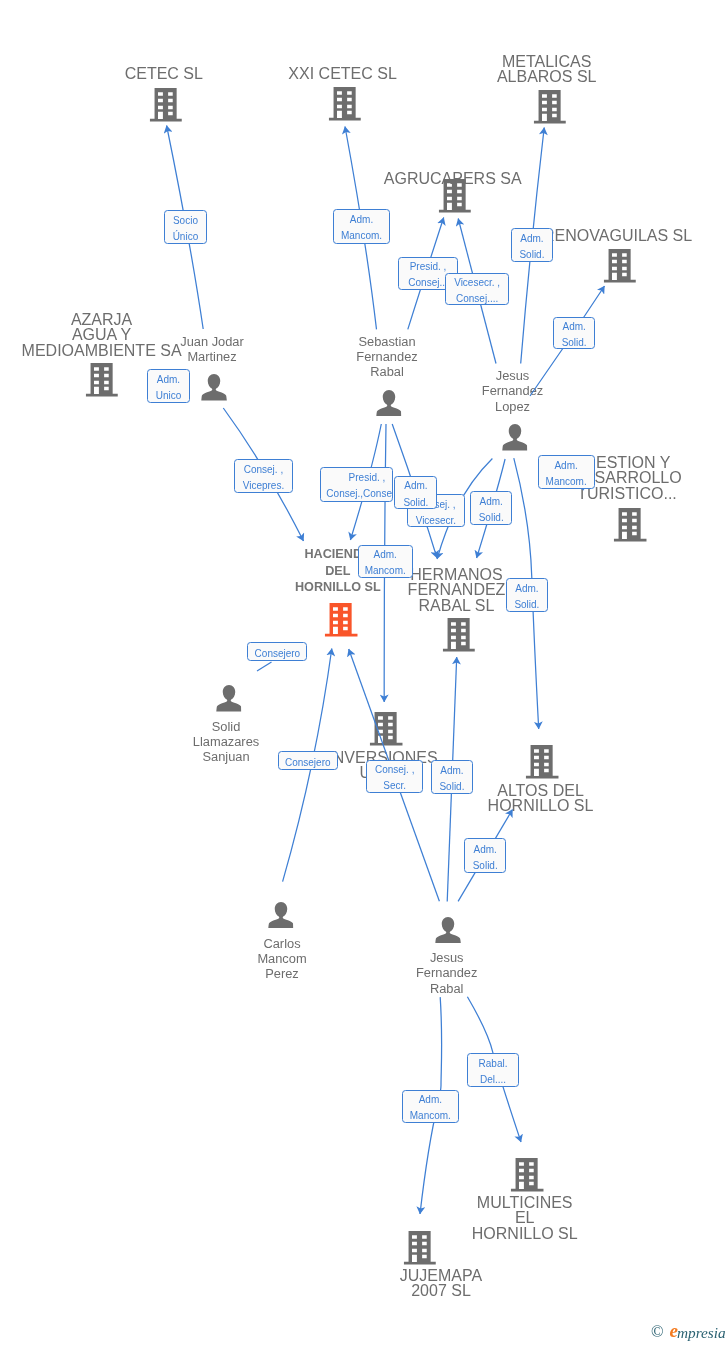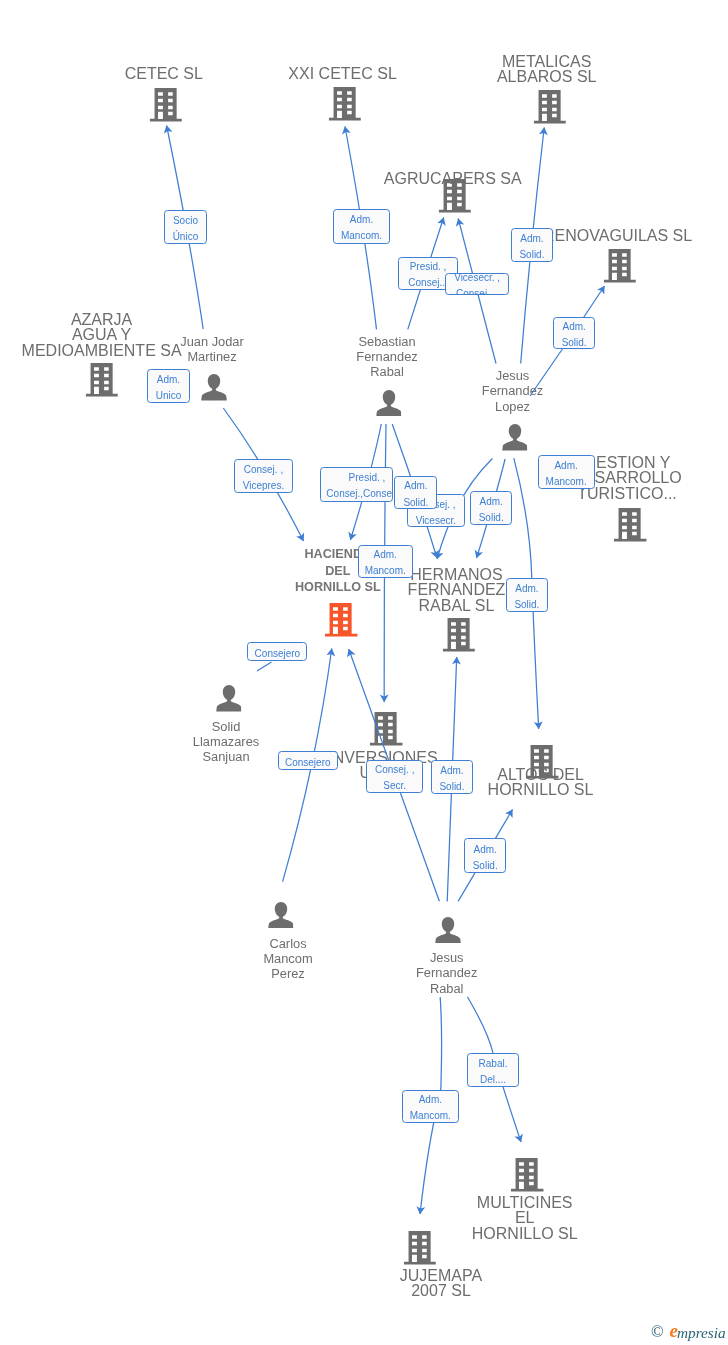--- a/index.html
+++ b/index.html
@@ -140,21 +140,21 @@
         </svg></div>
   <div class="nlabel" style="left:383.00px;top:750.00px">
         <span>INVERSIONES</span>
         <span style="margin-left:-22.0px">U...</span>
       </div>
 </div>
 <div class="node" style="left:0;top:0">
   <div class="icon" style="left:542.30px;top:745.20px;width:32.50px;height:34.00px"><svg class="bsvg" width="32.50" height="34.00" viewBox="0 0 32.50 34.00" xmlns="http://www.w3.org/2000/svg">
           <path fill="#6d6d6d" fill-rule="evenodd" d="M0,30.8 H4.8 V0 H26.9 V30.8 H32.9 V33.4 H0 Z M8.25,4.18 h4.90 v3.55 h-4.90 Z M18.37,4.18 h4.60 v3.55 h-4.60 Z M8.25,10.70 h4.90 v3.55 h-4.90 Z M18.37,10.70 h4.60 v3.55 h-4.60 Z M8.25,17.64 h4.90 v3.55 h-4.90 Z M18.37,17.64 h4.60 v3.55 h-4.60 Z M8.25,23.75 h4.90 v7.30 h-4.90 Z M18.37,23.75 h4.60 v3.55 h-4.60 Z"></path>
         </svg></div>
-  <div class="nlabel" style="left:540.50px;top:767px">
+  <div class="nlabel" style="left:540.50px;top:783.00px">
         <span>ALTOS DEL</span>
         <span>HORNILLO SL</span>
       </div>
 </div>
 <div class="node" style="left:0;top:0">
   <div class="icon" style="left:527.00px;top:1157.80px;width:32.50px;height:34.00px"><svg class="bsvg" width="32.50" height="34.00" viewBox="0 0 32.50 34.00" xmlns="http://www.w3.org/2000/svg">
           <path fill="#6d6d6d" fill-rule="evenodd" d="M0,30.8 H4.8 V0 H26.9 V30.8 H32.9 V33.4 H0 Z M8.25,4.18 h4.90 v3.55 h-4.90 Z M18.37,4.18 h4.60 v3.55 h-4.60 Z M8.25,10.70 h4.90 v3.55 h-4.90 Z M18.37,10.70 h4.60 v3.55 h-4.60 Z M8.25,17.64 h4.90 v3.55 h-4.90 Z M18.37,17.64 h4.60 v3.55 h-4.60 Z M8.25,23.75 h4.90 v7.30 h-4.90 Z M18.37,23.75 h4.60 v3.55 h-4.60 Z"></path>
         </svg></div>
   <div class="nlabel" style="left:524.70px;top:1195.00px">
         <span>MULTICINES</span>
@@ -207,21 +207,21 @@
   <div class="nlabel person" style="left:226.00px;top:718.50px">
         <span>Solid</span>
         <span>Llamazares</span>
         <span>Sanjuan</span>
       </div>
 </div>
 <div class="node" style="left:0;top:0">
   <div class="icon" style="left:280.50px;top:901.90px;width:25.70px;height:26.60px"><svg class="psvg" width="25.7" height="26.6" viewBox="0 0 25.7 26.6" xmlns="http://www.w3.org/2000/svg">
           <path fill="#6d6d6d" d="M12.85,0 C9.2,0 6.6,2.9 6.6,7.0 C6.6,10.6 8.6,13.6 10.6,14.55 C11.25,14.9 11.3,16.0 10.55,16.45 C9.6,17.0 7.2,17.65 5.2,18.4 C3.0,19.25 1.2,20.2 0.75,21.45 C0.4,22.45 0.12,25.3 0.0,26.6 L25.7,26.6 C25.58,25.3 25.3,22.45 24.95,21.45 C24.5,20.2 22.7,19.25 20.5,18.4 C18.5,17.65 16.1,17.0 15.15,16.45 C14.4,16.0 14.45,14.9 15.1,14.55 C17.1,13.6 19.1,10.6 19.1,7.0 C19.1,2.9 16.5,0 12.85,0 Z"></path>
         </svg></div>
-  <div class="nlabel person" style="left:288px;top:935.50px">
+  <div class="nlabel person" style="left:282px;top:935.50px">
         <span>Carlos</span>
         <span>Mancom</span>
         <span>Perez</span>
       </div>
 </div>
 <div class="node" style="left:0;top:0">
   <div class="icon" style="left:448.40px;top:916.50px;width:25.70px;height:26.60px"><svg class="psvg" width="25.7" height="26.6" viewBox="0 0 25.7 26.6" xmlns="http://www.w3.org/2000/svg">
           <path fill="#6d6d6d" d="M12.85,0 C9.2,0 6.6,2.9 6.6,7.0 C6.6,10.6 8.6,13.6 10.6,14.55 C11.25,14.9 11.3,16.0 10.55,16.45 C9.6,17.0 7.2,17.65 5.2,18.4 C3.0,19.25 1.2,20.2 0.75,21.45 C0.4,22.45 0.12,25.3 0.0,26.6 L25.7,26.6 C25.58,25.3 25.3,22.45 24.95,21.45 C24.5,20.2 22.7,19.25 20.5,18.4 C18.5,17.65 16.1,17.0 15.15,16.45 C14.4,16.0 14.45,14.9 15.1,14.55 C17.1,13.6 19.1,10.6 19.1,7.0 C19.1,2.9 16.5,0 12.85,0 Z"></path>
         </svg></div>
   <div class="nlabel person" style="left:446.70px;top:950.00px">
@@ -235,21 +235,21 @@
       <span>Único</span>
     </div>
 <div class="relbox" style="left:333.00px;top:209.30px;width:57.00px;height:34.30px">
       <span>Adm.</span>
       <span>Mancom.</span>
     </div>
 <div class="relbox" style="left:398.40px;top:256.70px;width:59.30px;height:32.90px">
       <span>Presid. ,</span>
       <span>Consej...</span>
     </div>
-<div class="relbox" style="left:444.80px;top:273.30px;width:64.70px;height:22px">
+<div class="relbox" style="left:444.80px;top:273.30px;width:64.70px;height:32px">
       <span>Vicesecr. ,</span>
       <span>Consej....</span>
     </div>
 <div class="relbox" style="left:511.00px;top:228.40px;width:41.90px;height:33.30px">
       <span>Adm.</span>
       <span>Solid.</span>
     </div>
 <div class="relbox" style="left:552.90px;top:316.60px;width:42.50px;height:32.70px">
       <span>Adm.</span>
       <span>Solid.</span>

